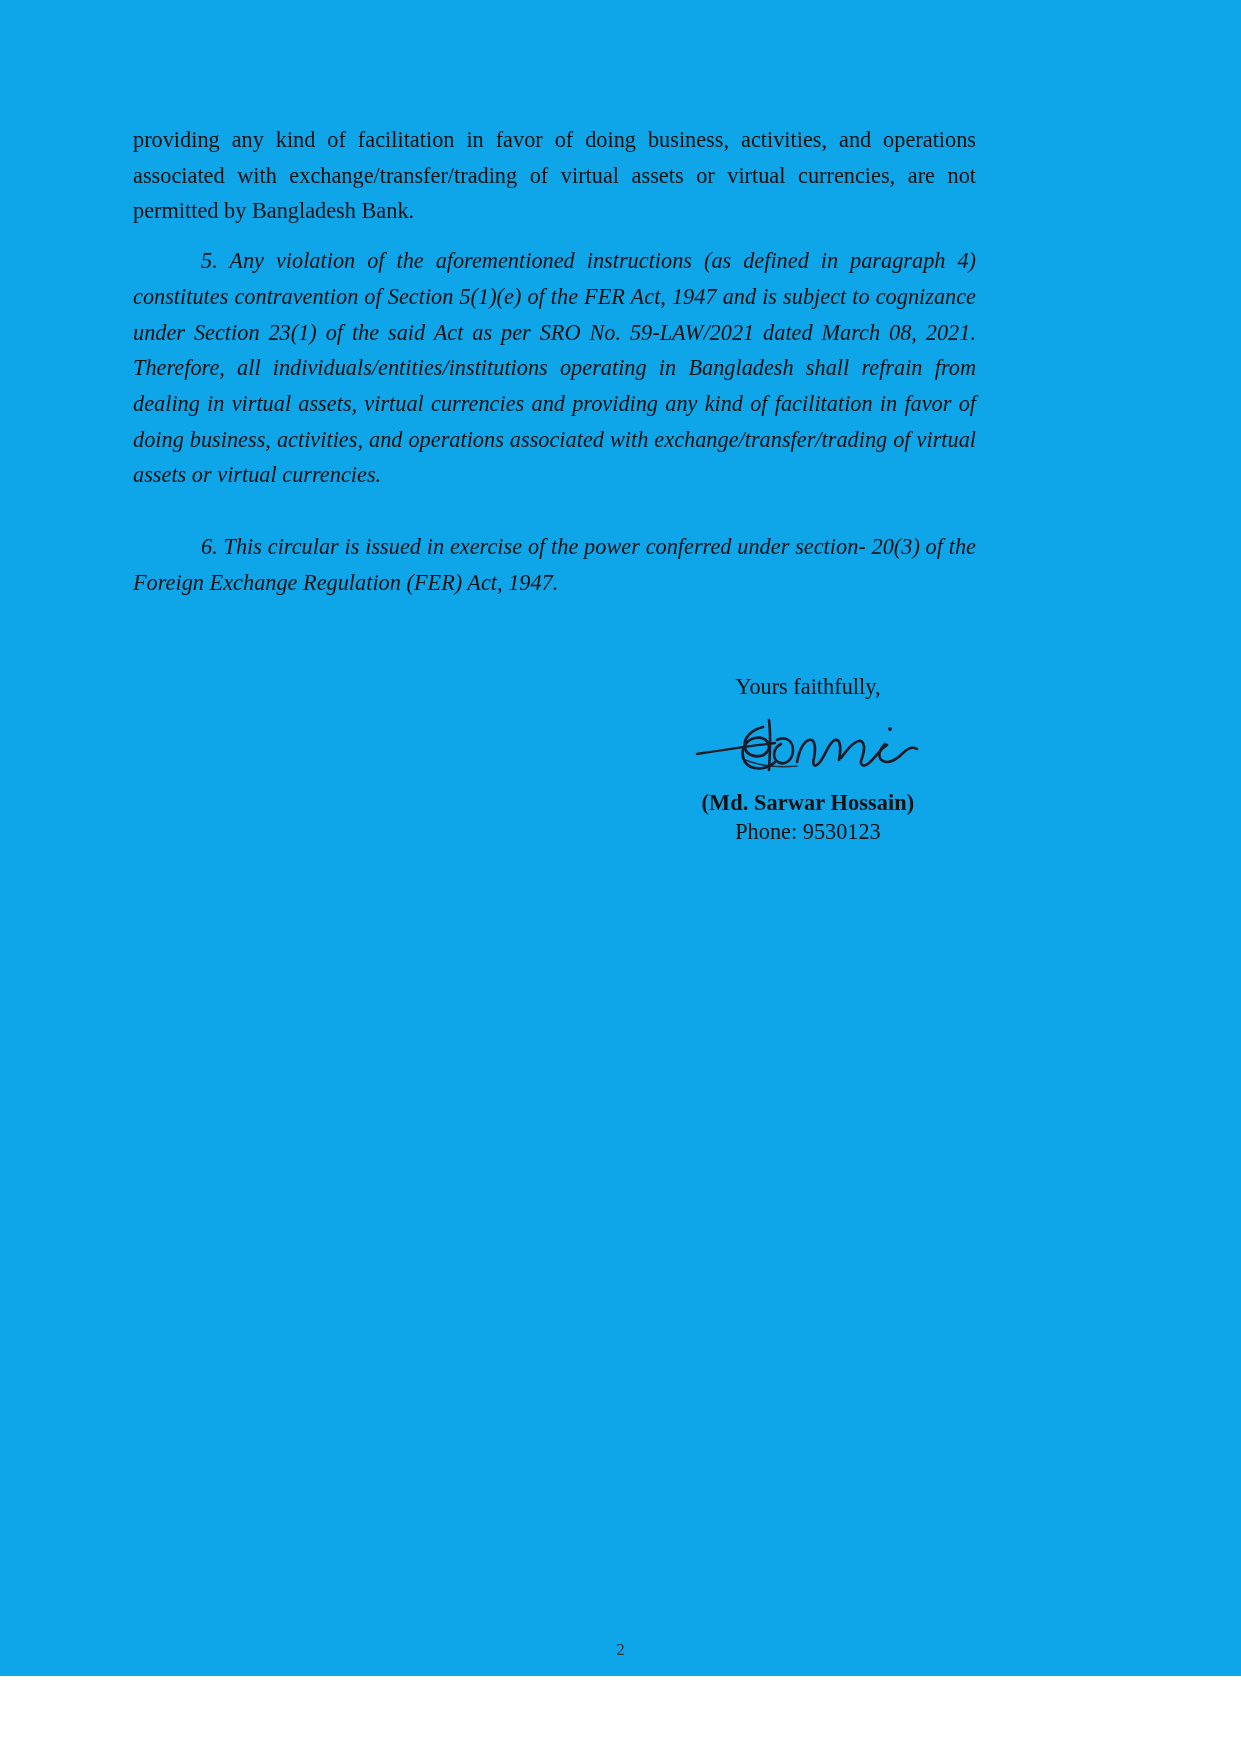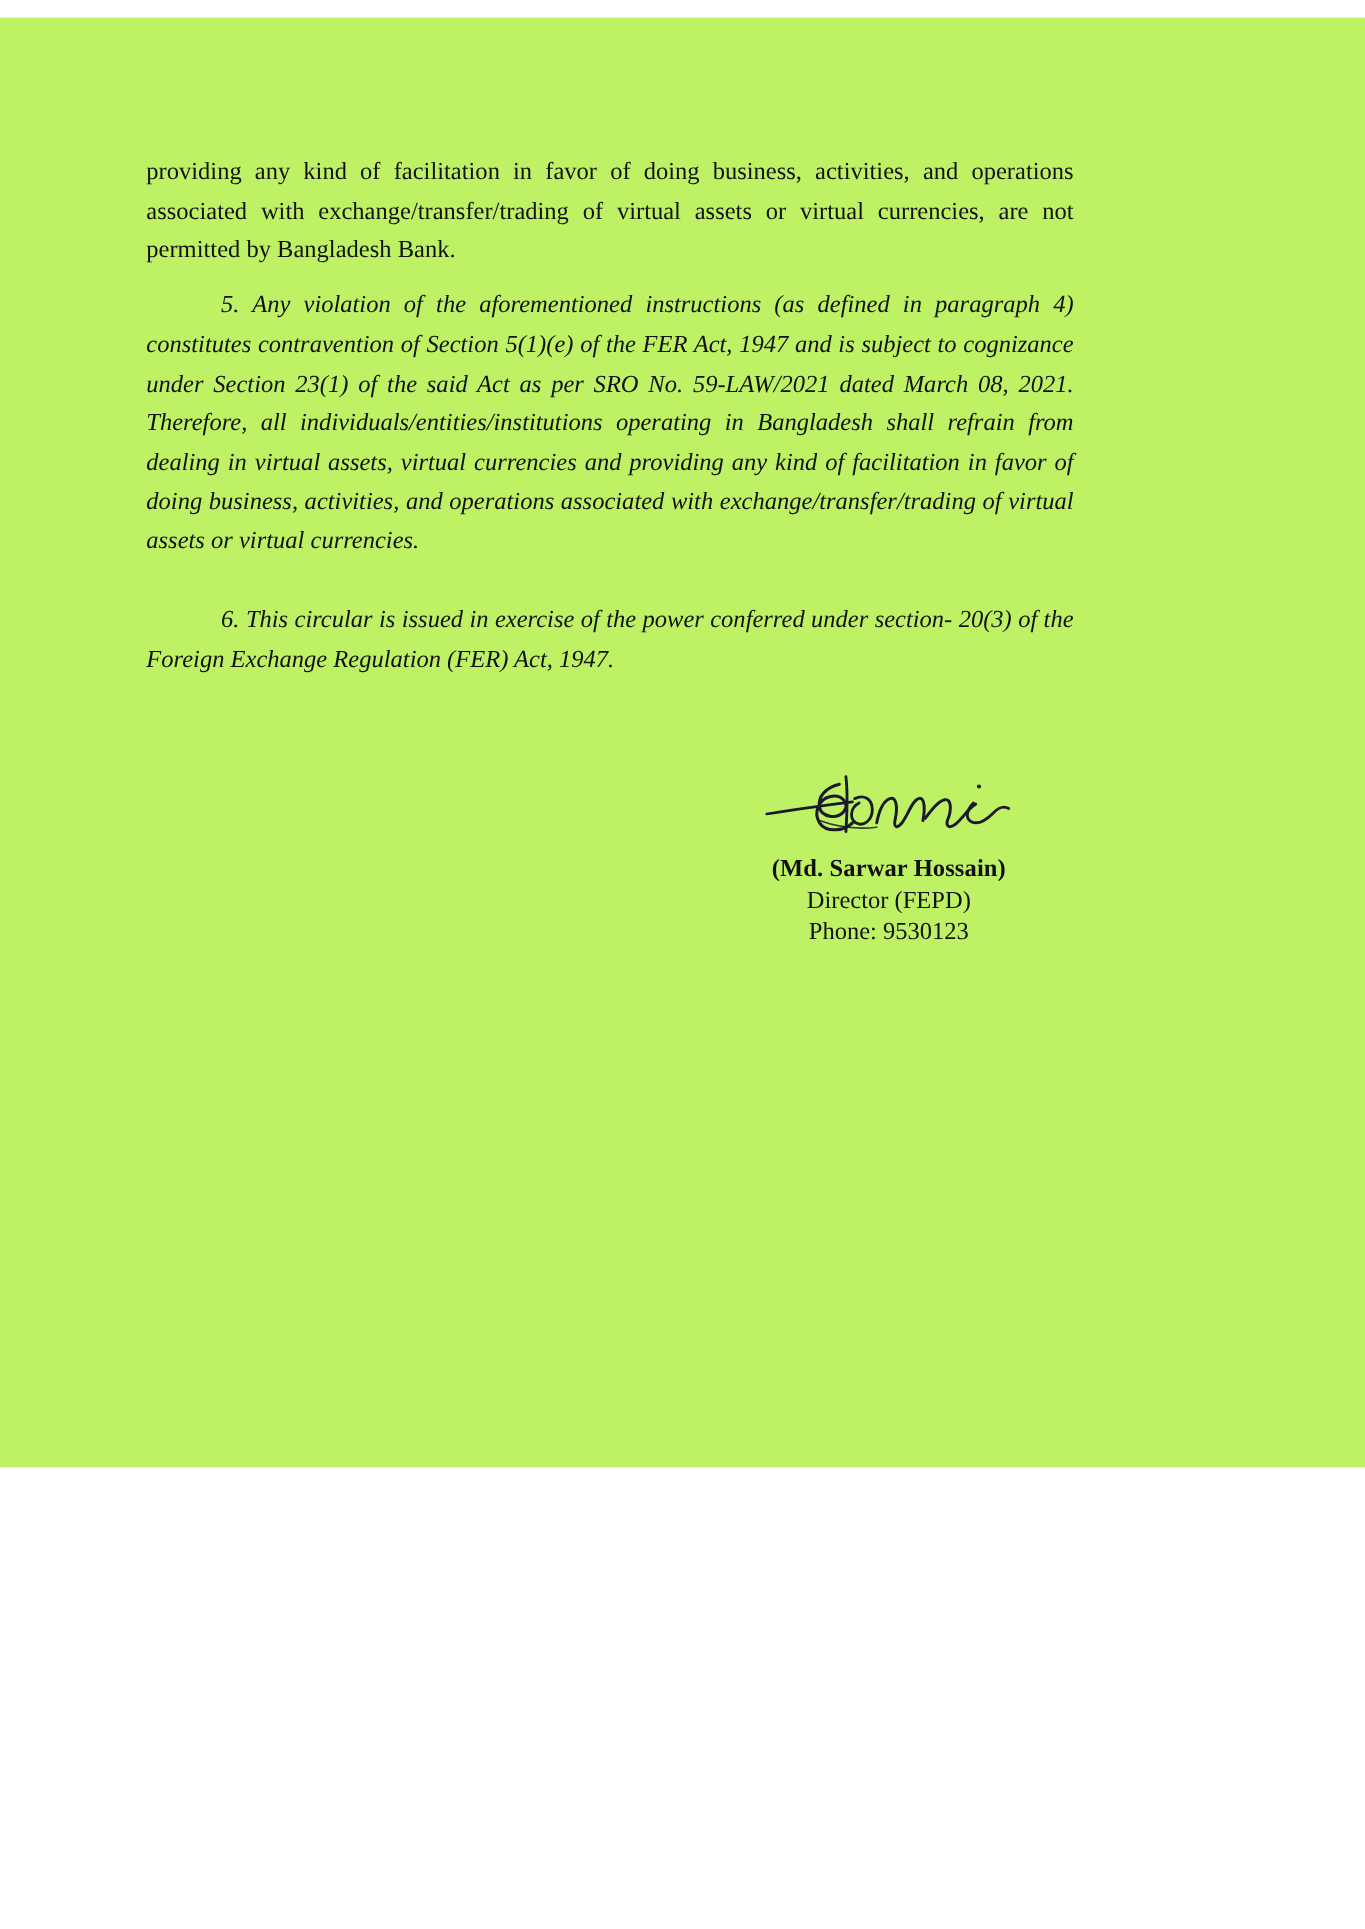--- a/index.html
+++ b/index.html
@@ -8,23 +8,23 @@
     padding: 0;
     background: #ffffff;
   }
   body {
     font-family: "Liberation Serif", "DejaVu Serif", serif;
     color: #0a0a0a;
   }
   .page {
     position: relative;
     width: 1241px;
-    height: 1318px;
-    margin: 16px auto;
-    background: #bef264;
+    height: 1676px;
+    margin: 0 auto;
+    background: #0ea5e9;
     overflow: hidden;
   }
   .content {
     position: absolute;
     left: 133px;
     top: 122px;
     width: 843px;
   }
   p.body-para {
     margin: 0;
@@ -97,20 +97,21 @@
 
     <p class="body-para indent gap-med">5. Any violation of the aforementioned instructions (as defined in paragraph 4) constitutes contravention of Section 5(1)(e) of the FER Act, 1947 and is subject to cognizance under Section 23(1) of the said Act as per SRO No. 59-LAW/2021 dated March 08, 2021. Therefore, all individuals/entities/institutions operating in Bangladesh shall refrain from dealing in virtual assets, virtual currencies and providing any kind of facilitation in favor of doing business, activities, and operations associated with exchange/transfer/trading of virtual assets or virtual currencies.</p>
 
     <p class="body-para indent gap-large">6. This circular is issued in exercise of the power conferred under section- 20(3) of the Foreign Exchange Regulation (FER) Act, 1947.</p>
 
 
   </div>
 
   <div class="sig-block">
 
+    <p class="sig-closing">Yours faithfully,</p>
 
     <div class="sig-image">
       <svg width="230" height="74" viewBox="0 0 230 74" xmlns="http://www.w3.org/2000/svg" fill="none" stroke="#1b1b28" stroke-linecap="round" stroke-linejoin="round">
         <path d="M4 44 C30 40, 56 36, 82 33" stroke-width="2.4"></path>
         <path d="M70 17 C58 20, 50 28, 52 38 C54 47, 68 49, 74 42 C80 34, 72 26, 62 28
                  C52 30, 46 42, 52 52 C58 61, 74 60, 82 52" stroke-width="2.8"></path>
         <path d="M76 10 C78 26, 77 44, 76 60" stroke-width="2.6"></path>
         <path d="M84 30 C92 26, 100 30, 100 40 C100 50, 92 56, 85 52 C79 48, 80 38, 88 34" stroke-width="2.6"></path>
         <path d="M104 52 C106 42, 110 32, 116 30 C122 28, 123 38, 121 48
                  C119 56, 122 58, 127 52 C133 44, 136 32, 142 30 C148 28, 148 40, 146 50" stroke-width="2.7"></path>
@@ -118,21 +119,20 @@
                  C166 55, 170 58, 176 53 C183 47, 188 38, 194 35" stroke-width="2.7"></path>
         <path d="M192 34 C186 40, 184 48, 190 51 C196 54, 204 49, 210 43
                  C215 38, 219 36, 224 39" stroke-width="2.6"></path>
         <circle cx="197" cy="19" r="1.9" fill="#1b1b28" stroke="none"></circle>
         <path d="M52 50 C68 56, 86 58, 104 56" stroke-width="1.5" opacity="0.85"></path>
       </svg>
     </div>
 
     <p class="sig-name">(Md. Sarwar Hossain)</p>
 
-    <p class="sig-title">Director (FEPD)</p>
 
     <p class="sig-phone">Phone: 9530123</p>
 
   </div>
 
   <div class="page-number">2</div>
 
 </div>
 
 </body></html>

